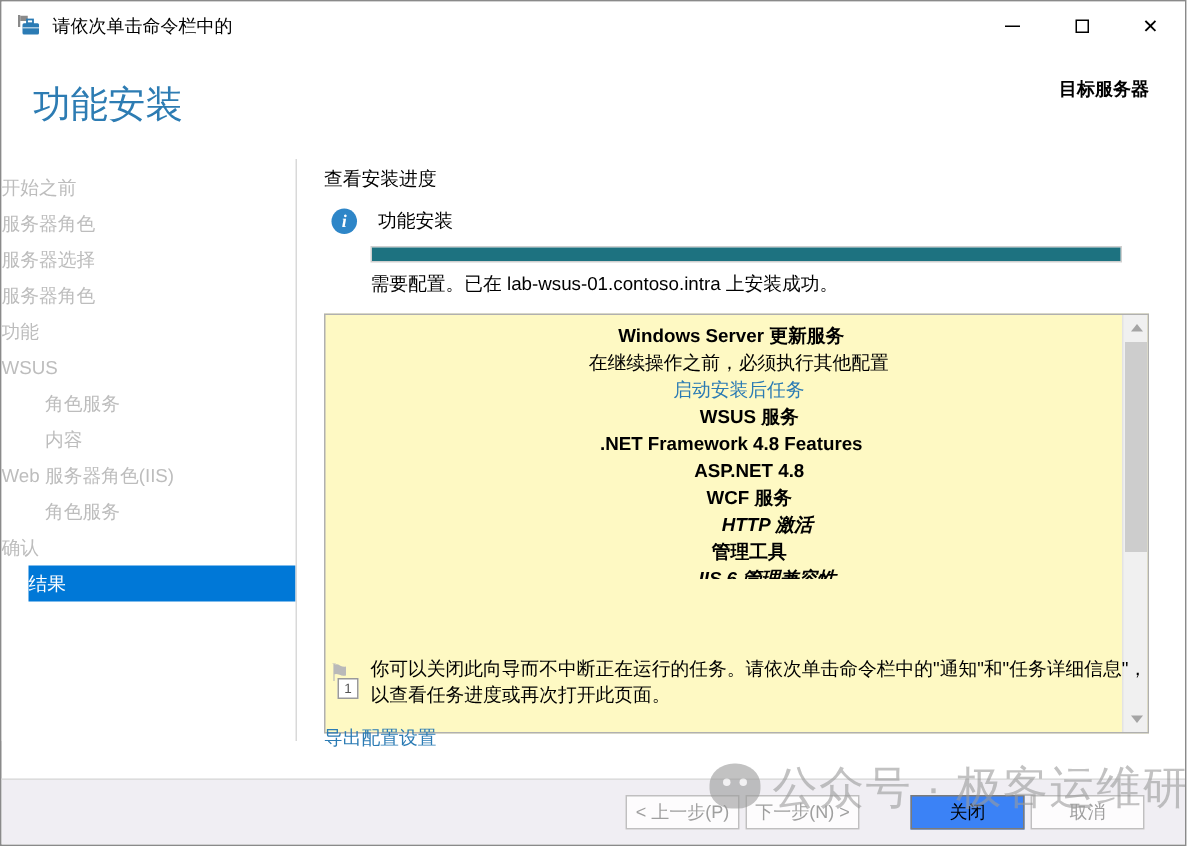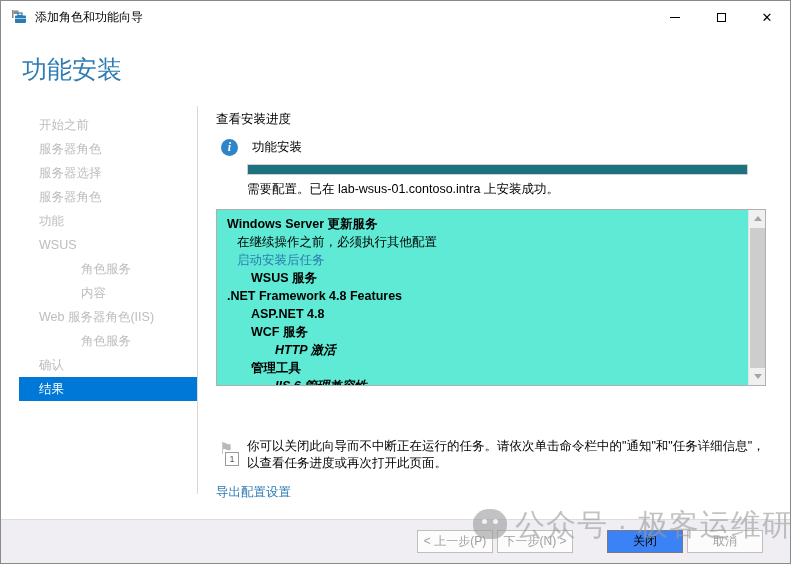--- a/index.html
+++ b/index.html
@@ -27,26 +27,25 @@
 
   
   .page-header { position:absolute; top:32px; left:0; right:0; height:73px; background:#fff; }
   .page-title { position:absolute; left:21px; top:20px; font-size:25px; color:#2d7cb3; font-weight:400; }
   .target-block { position:absolute; right:24px; top:18px; text-align:right; }
   .target-label { font-size:12px; font-weight:bold; color:#000; }
   .target-server { font-size:12px; color:#000; margin-top:2px; }
 
   
   .sidebar { position:absolute; left:0; top:105px; width:196px; bottom:69px; background:#fff; padding-top:7px; }
-  .side-item { height:24px; line-height:24px; font-size:12.5px; padding-left:38px; white-space:nowrap; }
-  .side-item.lvl1 { padding-left:80px;font-family:Liberation Serif, serif; }
+  .side-item { height:24px; line-height:24px; font-size:12.5px; white-space:nowrap; }
+  .side-item.lvl1 { padding-left:29px;font-family:Liberation Serif, serif; }
   .side-item.disabled { color:#bdbdbd; }
   .side-item.selected {
     background:#0078d7; color:#fff; margin-left:18px; font-weight:400;
-    padding-left:20px;
   }
   .v-divider { position:absolute; left:196px; top:105px; bottom:69px; width:1px; background:#d9d9d9; }
 
   
   .content { position:absolute; left:215px; top:105px; right:0; bottom:69px; }
   .section-title { position:absolute; left:0; top:5px; font-size:12.5px; color:#000; }
   .info-row { position:absolute; left:5px; top:33px; display:flex; align-items:center; }
   .info-icon {
     width:17px; height:17px; border-radius:50%; background:#2e86c8; color:#fff;
     font-family:"Liberation Serif", serif; font-style:italic; font-weight:bold;
@@ -54,22 +53,22 @@
   }
   .info-label { margin-left:14px; font-size:12.5px; color:#000; }
   .progress-track {
     position:absolute; left:31px; top:58px; width:501px; height:11px;
     background:#e9e9e9; border:1px solid #cfcfcf;
   }
   .progress-fill { height:100%; background:#1d7280; }
   .progress-status { position:absolute; left:31px; top:75px; font-size:12.5px; color:#000; }
 
   .listbox {
-    position:absolute; left:0; top:103px; width:550px; height:177px;
-    border:1px solid #b0b0b0; background:#5eead4; overflow:hidden;
+    position:absolute; left:0; top:103px; width:550px; height:280px;
+    border:1px solid #b0b0b0; background:#fef9c3; overflow:hidden;text-align:center;
   }
   .list-inner { position:absolute; left:0; top:0; right:17px; bottom:0; overflow:hidden; padding:5px 0 0 10px; }
   .res-row { font-size:12.5px; line-height:18px; color:#000; white-space:nowrap; }
   .res-row.bold { font-weight:bold; }
   .res-row.normal { font-weight:normal; }
   .res-row.link { color:#2b7bb4; cursor:pointer; }
   .res-row.ind1 { padding-left:10px; }
   .res-row.ind2 { padding-left:24px; }
   .res-row.ind3 { padding-left:48px;font-style:italic; }
   .res-row.gap { margin-top:5px; }
@@ -129,37 +128,38 @@
 <div class="window">
 
   <div class="titlebar">
     <svg class="app-icon" viewBox="0 0 16 16">
       <rect x="1" y="1" width="1.5" height="8" fill="#8a8a8a"></rect>
       <path d="M2.5 1.5 h5 v3.5 h-5 z" fill="#8a8a8a"></path>
       <rect x="7" y="4" width="4" height="2.5" fill="none" stroke="#2b7bb4" stroke-width="1.2"></rect>
       <rect x="4" y="6.5" width="11" height="7.5" rx="1" fill="#2b7bb4"></rect>
       <rect x="4" y="9" width="11" height="1" fill="#ffffff" opacity="0.6"></rect>
     </svg>
-    <span class="title">添加角色和功能向导</span>
+    <span class="title">请依次单击命令栏中的</span>
     <div class="win-controls">
       <button class="win-btn">
           <span class="glyph-min"></span>
         </button>
       <button class="win-btn">
           <span class="glyph-max"></span>
         </button>
       <button class="win-btn">
           <span class="glyph-close">✕</span>
         </button>
     </div>
   </div>
 
   <div class="page-header">
     <div class="page-title">功能安装</div>
     <div class="target-block">
+      <div class="target-label">目标服务器</div>
     </div>
   </div>
 
   <div class="sidebar">
       <div class="side-item lvl0 disabled">开始之前</div>
       <div class="side-item lvl0 disabled">服务器角色</div>
       <div class="side-item lvl0 disabled">服务器选择</div>
       <div class="side-item lvl0 disabled">服务器角色</div>
       <div class="side-item lvl0 disabled">功能</div>
       <div class="side-item lvl0 disabled">WSUS</div>

